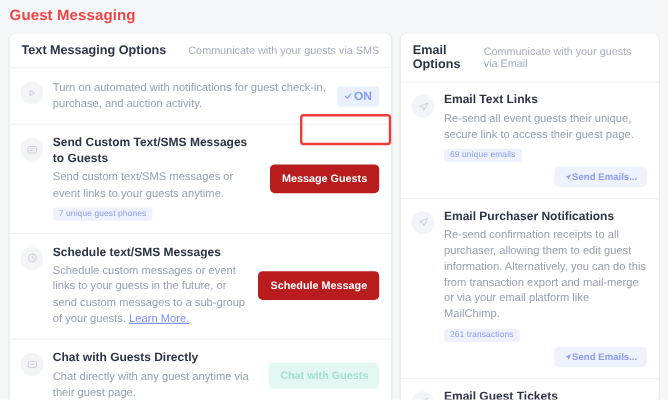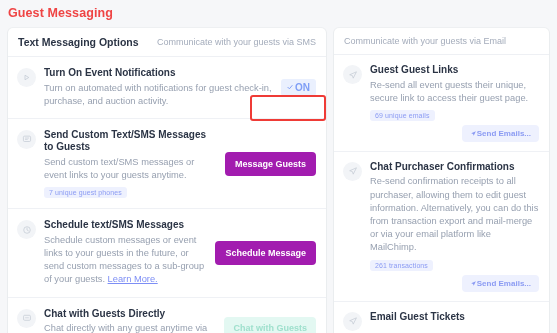--- a/index.html
+++ b/index.html
@@ -111,21 +111,21 @@
   }
 
   .btn {
     border: none;
     border-radius: 4px;
     font-family: "Liberation Sans", sans-serif;
     cursor: pointer;
     white-space: nowrap;
   }
   .btn-primary {
-    background: #a21caf;
+    background: #b91c1c;
     color: #ffffff;
     font-size: 9px;
     font-weight: 700;
     padding: 7px 10px;
   }
   .btn-muted {
     background: #e3f8f2;
     color: #9fe0cd;
     font-size: 9px;
     font-weight: 700;
@@ -183,21 +183,20 @@
         <span class="subtitle">Communicate with your guests via SMS</span>
       </div>
 
       <div class="row">
         <div class="row-icon">
           <svg width="9" height="9" viewBox="0 0 12 12">
               <polygon points="4,3 9,6 4,9" fill="none" stroke="#c2c9d4" stroke-width="1" stroke-linejoin="round"></polygon>
             </svg>
         </div>
         <div class="row-body">
-          <div class="row-title">Turn On Event Notifications</div>
           <div class="row-desc">Turn on automated with notifications for guest check-in, purchase, and auction activity.</div>
         </div>
         <div class="row-action">
           <span class="pill-on">
             <svg width="6" height="6" viewBox="0 0 10 10">
                 <polyline points="1,5 4,8 9,2" fill="none" stroke="#7f9ef6" stroke-width="1.6"></polyline>
               </svg>
             <span>ON</span>
           </span>
         </div>
@@ -260,32 +259,33 @@
       </div>
 
     </div>
 
   </div>
 
   <div class="col-right">
     <div class="card">
 
       <div class="card-header">
+        <span class="title">Email Options</span>
         <span class="subtitle">Communicate with your guests via Email</span>
       </div>
 
       <div class="row email-row">
         <div class="email-row-top">
           <div class="row-icon">
             <svg width="10" height="10" viewBox="0 0 14 14">
                 <path d="M11.8 2.6 L2.4 6.6 L6.1 7.8 L7.3 11.4 Z" fill="none" stroke="#c2c9d4" stroke-width="1" stroke-linejoin="round"></path>
               </svg>
           </div>
           <div class="row-body">
-            <div class="row-title">Guest Guest Links</div>
+            <div class="row-title">Email Text Links</div>
             <div class="row-desc">Re-send all event guests their unique, secure link to access their guest page.</div>
             <span class="badge">69 unique emails</span>
           </div>
         </div>
         <div class="email-action-wrap">
           <button class="btn btn-light">
             <svg width="7" height="7" viewBox="0 0 14 14">
                 <path d="M11.8 2.6 L2.4 6.6 L6.1 7.8 L7.3 11.4 Z" fill="#8b9bf3"></path>
               </svg>
             <span>Send Emails...</span>
@@ -294,21 +294,21 @@
       </div>
 
       <div class="row email-row">
         <div class="email-row-top">
           <div class="row-icon">
             <svg width="10" height="10" viewBox="0 0 14 14">
                 <path d="M11.8 2.6 L2.4 6.6 L6.1 7.8 L7.3 11.4 Z" fill="none" stroke="#c2c9d4" stroke-width="1" stroke-linejoin="round"></path>
               </svg>
           </div>
           <div class="row-body">
-            <div class="row-title">Chat Purchaser Confirmations</div>
+            <div class="row-title">Email Purchaser Notifications</div>
             <div class="row-desc">Re-send confirmation receipts to all purchaser, allowing them to edit guest information. Alternatively, you can do this from transaction export and mail-merge or via your email platform like MailChimp.</div>
             <span class="badge">261 transactions</span>
           </div>
         </div>
         <div class="email-action-wrap">
           <button class="btn btn-light">
             <svg width="7" height="7" viewBox="0 0 14 14">
                 <path d="M11.8 2.6 L2.4 6.6 L6.1 7.8 L7.3 11.4 Z" fill="#8b9bf3"></path>
               </svg>
             <span>Send Emails...</span>

